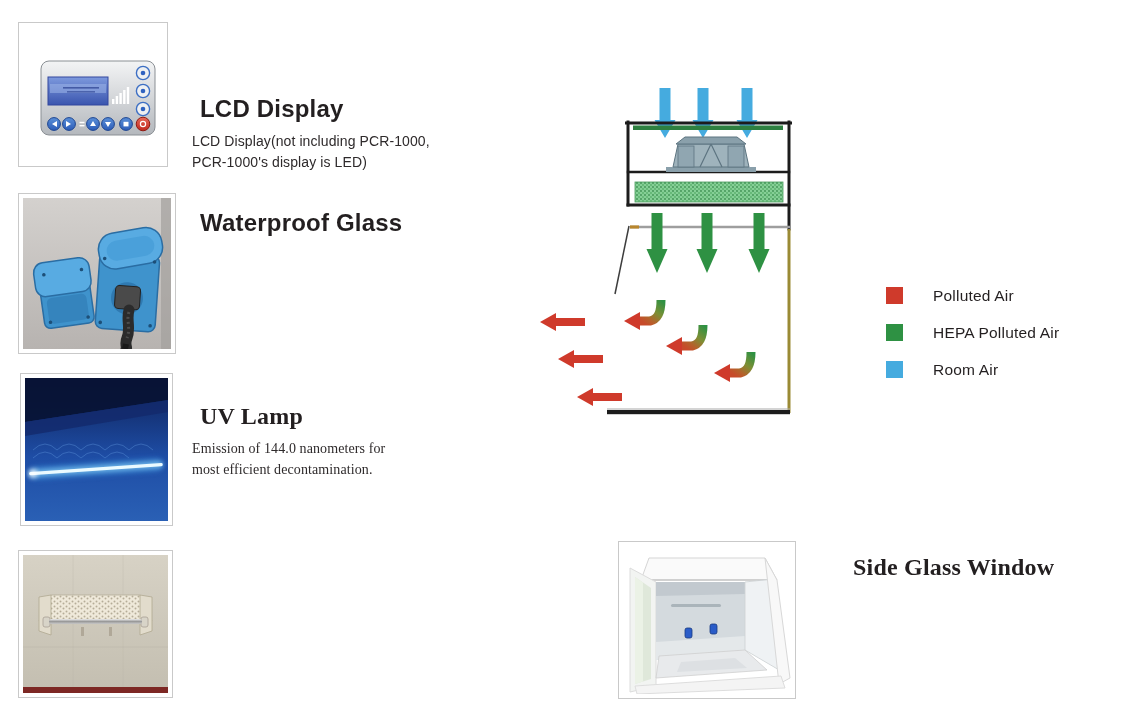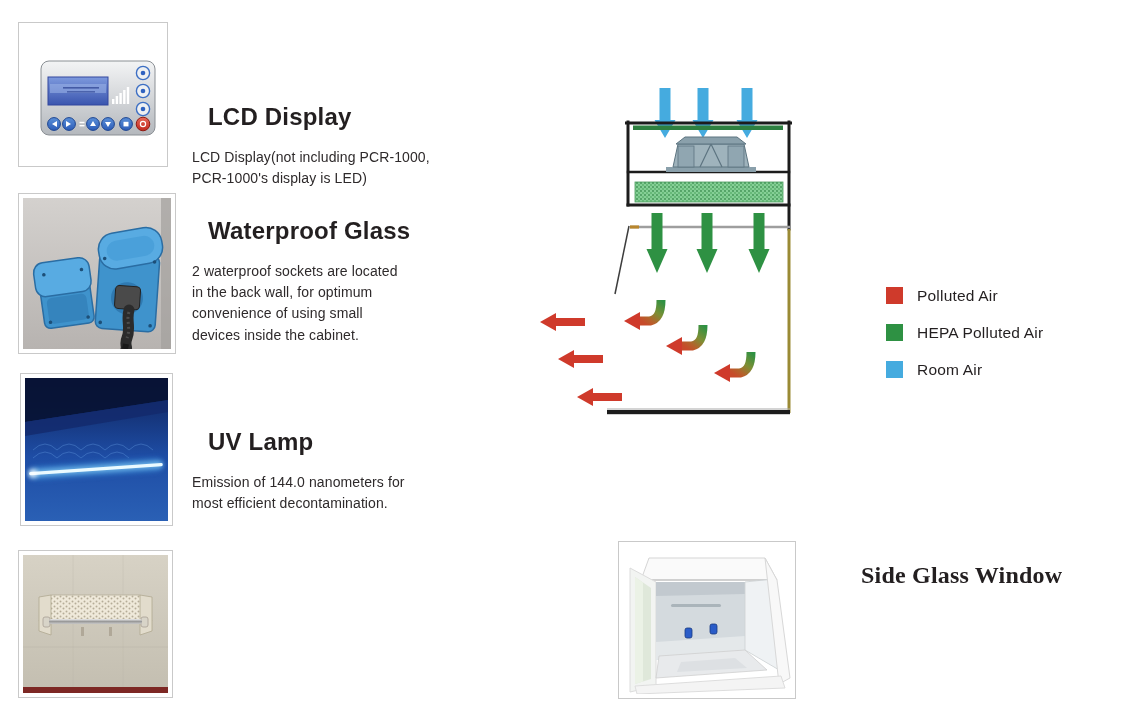--- a/index.html
+++ b/index.html
@@ -8,28 +8,28 @@
     font-family:"Liberation Sans", sans-serif;overflow:hidden;
   }
   .abs{position:absolute;}
   .photo{
     position:absolute;border:1px solid #c9c9c9;background:#ffffff;
     box-sizing:border-box;padding:4px;
   }
   .photo svg{display:block;width:100%;height:100%;}
   .feature-title{
     font-size:24px;font-weight:bold;color:var(--heading,#231f20);
-    line-height:1.12;margin:16px;letter-spacing:.2px;
+    line-height:1.12;margin:8px;letter-spacing:.2px;
   }
   .feature-desc{
     font-size:14px;color:var(--body_text,#2e2a2b);line-height:21.3px;
     margin:6px 0 0 0;white-space:pre-line;letter-spacing:.1px;
   }
   .legend{position:absolute;left:886px;top:287px;}
-  .legend-item{display:flex;align-items:center;height:17px;margin-bottom:20px;}
+  .legend-item{display:flex;align-items:center;height:17px;margin-bottom:20px;gap:16px;}
   .legend-swatch{width:17px;height:17px;margin-right:14px;flex:none;}
   .legend-label{font-size:15.5px;color:var(--heading,#231f20);letter-spacing:.2px;}
   
   .f-room{fill:var(--room,#45abdf);}
   .f-hepa{fill:var(--hepa,#2e9143);}
   .f-polluted{fill:var(--polluted,#cf3a2b);}
   .s-outline{stroke:var(--outline,#1c1c1c);}
   .s-gold{stroke:var(--gold_wall,#9a8a35);}
 </style>
 </head>
@@ -137,24 +137,20 @@
           <circle cx="129" cy="126" r="1.8" fill="#1d4f78"></circle>
       </g>
 
       <path d="M 106 112 C 103 122, 108 130, 104 140 C 101 147, 105 150, 103 151" fill="none" stroke="#2b2b2b" stroke-width="11" stroke-linecap="round"></path>
       <path d="M 106 114 C 103 122, 108 130, 104 140" fill="none" stroke="#4d4d4d" stroke-width="3" stroke-dasharray="2 3"></path>
       <path d="M 103 146 L 102 151" fill="none" stroke="#1a1a1a" stroke-width="6"></path>
     </svg>
   </div>
   <div class="abs" style="left:192px;top:202px;width:340px;">
     <div class="feature-title">Waterproof Glass</div>
-    <div class="feature-desc">2 waterproof sockets are located
-in the back wall, for optimum
-convenience of using small
-devices inside the cabinet.</div>
   </div>
 
   <div class="photo" style="left:20px;top:373px;width:153px;height:153px;">
     <svg viewBox="0 0 143 143" preserveAspectRatio="none">
       <defs>
         <linearGradient id="uvbg" x1="0" y1="0" x2="0" y2="1">
           <stop offset="0" stop-color="#0d1f55"></stop>
             <stop offset="0.55" stop-color="#1e4da5"></stop>
             <stop offset="1" stop-color="#2a60b5"></stop>
         </linearGradient>
@@ -170,21 +166,21 @@
         <path d="M 8 80 Q 20 68 32 80 Q 44 68 56 80 Q 68 68 80 80 Q 92 68 104 80" fill="none"></path>
       </g>
       <g transform="rotate(-4 71 92)">
         <rect x="4" y="84" width="134" height="14" rx="7" fill="#2e7fd0" opacity="0.55" filter="url(#glow)"></rect>
         <rect x="4" y="87.5" width="134" height="7" rx="3.5" fill="#7ec4f0" opacity="0.85" filter="url(#glow)"></rect>
         <rect x="4" y="89.5" width="134" height="3.2" rx="1.6" fill="#eafaff"></rect>
         <circle cx="8" cy="91" r="4" fill="#ffffff" opacity="0.9" filter="url(#glow)"></circle>
       </g>
     </svg>
   </div>
-  <div class="abs" style="left:192px;top:413px;width:340px;">
+  <div class="abs" style="left:192px;top:395px;width:340px;font-family:Liberation Serif, serif;">
     <div class="feature-title">UV Lamp</div>
     <div class="feature-desc">Emission of 144.0 nanometers for
 most efficient decontamination.</div>
   </div>
 
   <div class="photo" style="left:18px;top:550px;width:155px;height:148px;">
     <svg viewBox="0 0 145 138" preserveAspectRatio="none">
       <defs>
         <linearGradient id="shelfbg" x1="0" y1="0" x2="0" y2="1">
           <stop offset="0" stop-color="#d7d2c5"></stop>

